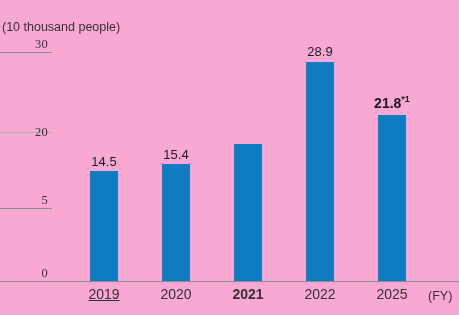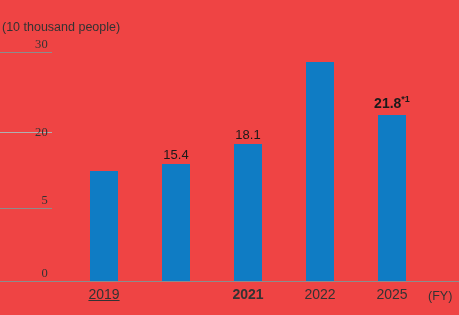--- a/index.html
+++ b/index.html
@@ -9,21 +9,21 @@
   }
   body {
     font-family: "Liberation Sans", sans-serif;
     -webkit-font-smoothing: antialiased;
   }
 
   #chart-root {
     position: relative;
     width: 459px;
     height: 315px;
-    background: #ef4444;
+    background: #f9a8d4;
     overflow: hidden;
   }
 
   
   .unit-caption {
     position: absolute;
     left: 2px;
     top: 20px;
     font-size: 12.5px;
     color: #333333;
@@ -136,26 +136,28 @@
     <div class="y-tick-label" style="top:267px; left:0;">0</div>
 
     <div class="x-axis-line" style="top:281px;"></div>
 
     <div class="bar" style="left:90px;  width:28px; height:110px; bottom:34px;"></div>
     <div class="bar" style="left:162px; width:28px; height:117px; bottom:34px;"></div>
     <div class="bar" style="left:234px; width:28px; height:137px; bottom:34px;"></div>
     <div class="bar" style="left:306px; width:28px; height:219px; bottom:34px;"></div>
     <div class="bar" style="left:378px; width:28px; height:166px; bottom:34px;"></div>
 
+    <div class="bar-value" style="left:74px;  top:154px; width:60px;">14.5</div>
     <div class="bar-value" style="left:146px; top:147px; width:60px;">15.4</div>
-    <div class="bar-value" style="left:218px; top:127px; width:60px;">18.1</div>
+    <div class="bar-value" style="left:290px; top:44px;  width:60px;">28.9</div>
 
     <div class="bar-value emphasis" style="left:360px; top:96px; width:64px;"><span>21.8</span><span class="footnote-mark">*1</span></div>
 
     <div class="x-tick-label" style="left:74px;  top:286px; width:60px;text-decoration:underline;">2019</div>
+    <div class="x-tick-label" style="left:146px; top:286px; width:60px;">2020</div>
     <div class="x-tick-label" style="left:218px; top:286px; width:60px;font-weight:bold;">2021</div>
     <div class="x-tick-label" style="left:290px; top:286px; width:60px;">2022</div>
     <div class="x-tick-label" style="left:362px; top:286px; width:60px;">2025</div>
 
     <div class="axis-unit-label" style="left:428px; top:289px;">(FY)</div>
 
   </div>
 </div>
 
 </body></html>

